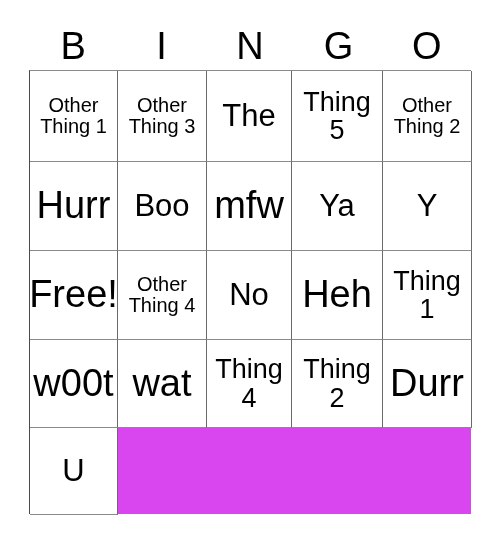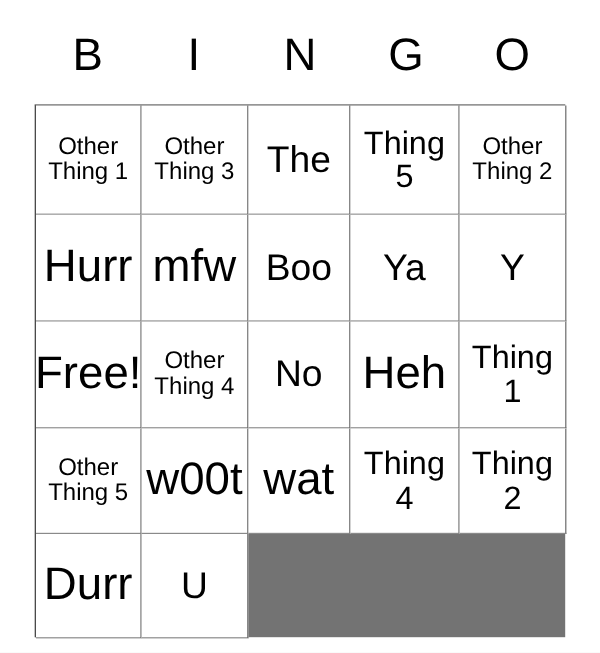--- a/index.html
+++ b/index.html
@@ -50,22 +50,21 @@
     left: 29px;
     top: 70px;
     width: 442px;
     height: 444px;
     display: grid;
     grid-template-columns: 88px 89px 85px 91px 89px;
     grid-template-rows: 91px 89px 89px 88px 87px;
     border-left: 1px solid #4a4a4a;
     border-top: 1px solid #8a8a8a;
     box-sizing: border-box;
-    background: #737373;
-    margin-top: 17px;
+    background: #d946ef;
   }
 
   .cell {
     border-right: 1px solid #6a6a6a;
     border-bottom: 1px solid #8a8a8a;
     box-sizing: border-box;
     display: flex;
     align-items: center;
     justify-content: center;
     text-align: center;
@@ -113,25 +112,25 @@
     <div class="cell sz-md">
       <span class="cell-text">Thing 5</span>
     </div>
 
     <div class="cell sz-sm">
       <span class="cell-text">Other Thing 2</span>
     </div>
     <div class="cell sz-lg">
       <span class="cell-text">Hurr</span>
     </div>
+    <div class="cell sz-xl">
+      <span class="cell-text">Boo</span>
+    </div>
     <div class="cell sz-lg">
       <span class="cell-text">mfw</span>
-    </div>
-    <div class="cell sz-xl">
-      <span class="cell-text">Boo</span>
     </div>
 
     <div class="cell sz-xl">
       <span class="cell-text">Ya</span>
     </div>
     <div class="cell sz-xl">
       <span class="cell-text">Y</span>
     </div>
     <div class="cell sz-lg">
       <span class="cell-text">Free!</span>
@@ -141,23 +140,20 @@
     </div>
     <div class="cell sz-xl">
       <span class="cell-text">No</span>
     </div>
 
     <div class="cell sz-lg">
       <span class="cell-text">Heh</span>
     </div>
     <div class="cell sz-md">
       <span class="cell-text">Thing 1</span>
-    </div>
-    <div class="cell sz-sm">
-      <span class="cell-text">Other Thing 5</span>
     </div>
     <div class="cell sz-lg">
       <span class="cell-text">w00t</span>
     </div>
     <div class="cell sz-lg">
       <span class="cell-text">wat</span>
     </div>
 
     <div class="cell sz-md">
       <span class="cell-text">Thing 4</span>

